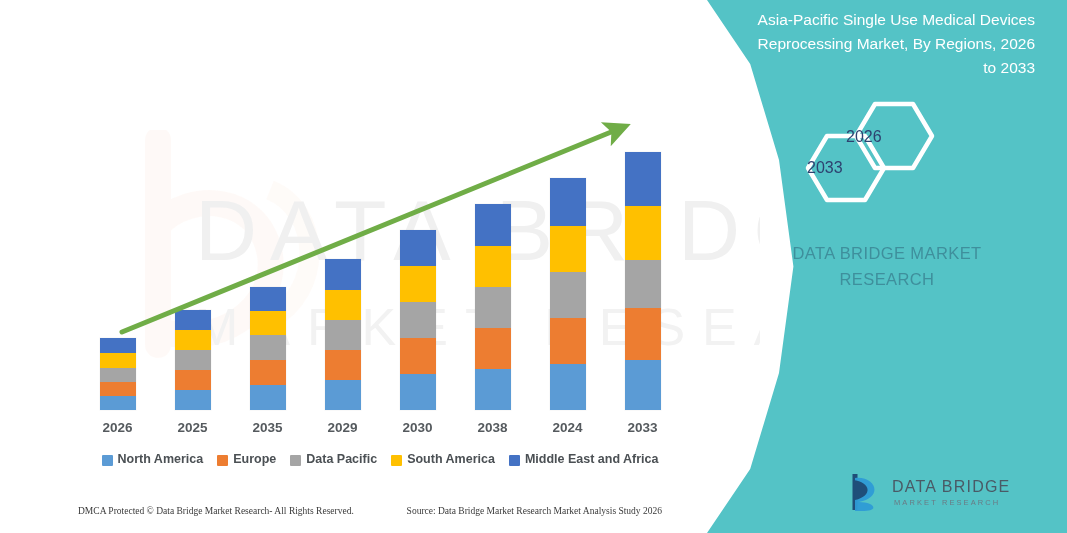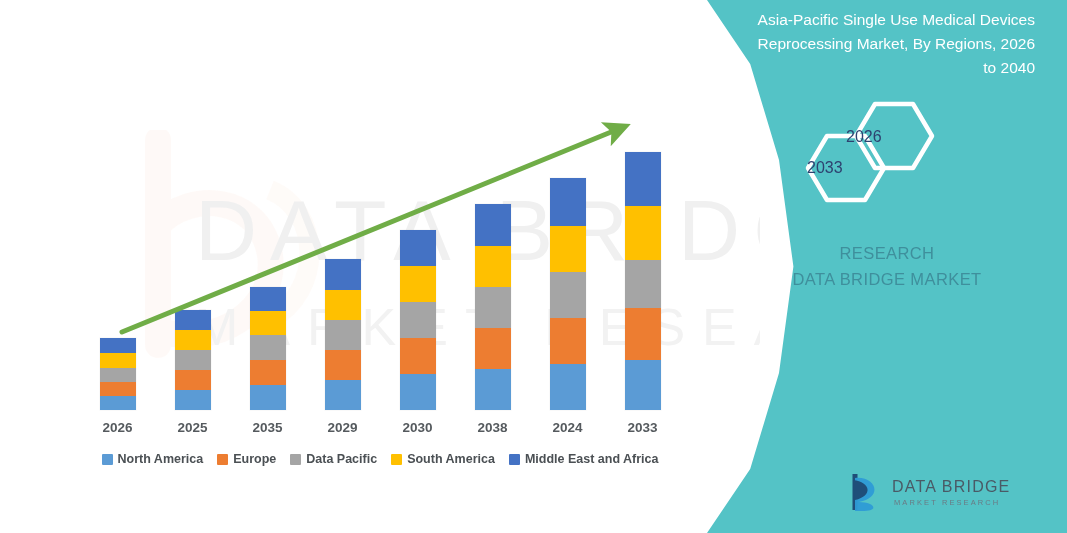--- a/index.html
+++ b/index.html
@@ -124,21 +124,21 @@
     position: absolute;
     left: 60px; top: 452px;
     width: 640px;
     display: flex;
     justify-content: center;
     align-items: center;
     gap: 14px;
   }
   .legend-item {
     display: flex;
-    align-items: center;
+    align-items: flex-end;
     gap: 5px;
     font-size: 12.5px;
     font-weight: bold;
     color: #4b5054;
     white-space: nowrap;
   }
   .swatch {
     width: 11px; height: 11px;
     display: inline-block;
     border-radius: 1px;
@@ -349,36 +349,38 @@
           <span class="swatch" style="background: rgb(255, 192, 0);"></span>
           <span>South America</span>
         </div>
         <div class="legend-item">
           <span class="swatch" style="background: rgb(68, 114, 196);"></span>
           <span>Middle East and Africa</span>
         </div>
       </div>
 
     <div class="footer">
+      <span>DMCA Protected © Data Bridge Market Research-  All Rights Reserved.</span>
+      <span>Source: Data Bridge Market Research  Market Analysis Study 2026</span>
     </div>
   </div>
 
   <div class="right-panel">
-    <div class="rp-title">Asia-Pacific Single Use Medical Devices Reprocessing Market, By Regions, 2026 to 2040</div>
+    <div class="rp-title">Asia-Pacific Single Use Medical Devices Reprocessing Market, By Regions, 2026 to 2033</div>
 
     <svg class="hexwrap" viewBox="0 0 230 110">
       <polygon points="90,8 128,8 147,40 128,72 90,72 71,40" fill="none" stroke="#ffffff" stroke-width="4.5" stroke-linejoin="round"></polygon>
       <polygon points="42,40 80,40 99,72 80,104 42,104 23,72" fill="none" stroke="#ffffff" stroke-width="4.5" stroke-linejoin="round"></polygon>
     </svg>
     <div class="hex-label hex-2026-label">2026</div>
     <div class="hex-label hex-2033-label">2033</div>
 
     <div class="rp-brand">
+      <div>DATA BRIDGE MARKET</div>
       <div>RESEARCH</div>
-      <div>DATA BRIDGE MARKET</div>
     </div>
 
     <svg class="dbmr-logo" viewBox="0 0 210 45">
       <path d="M18 4 L18 40" stroke="#1f4e79" stroke-width="5" fill="none"></path>
       <path d="M18 8 C40 6, 46 28, 22 32 C38 32, 44 42, 22 41 L18 41" fill="#2e9bd6" opacity="0.95"></path>
       <path d="M16 10 C34 12, 36 26, 18 30 Z" fill="#1f4e79"></path>
     </svg>
     <div class="dbmr-name">DATA BRIDGE</div>
     <div class="dbmr-sub">MARKET RESEARCH</div>
   </div>

